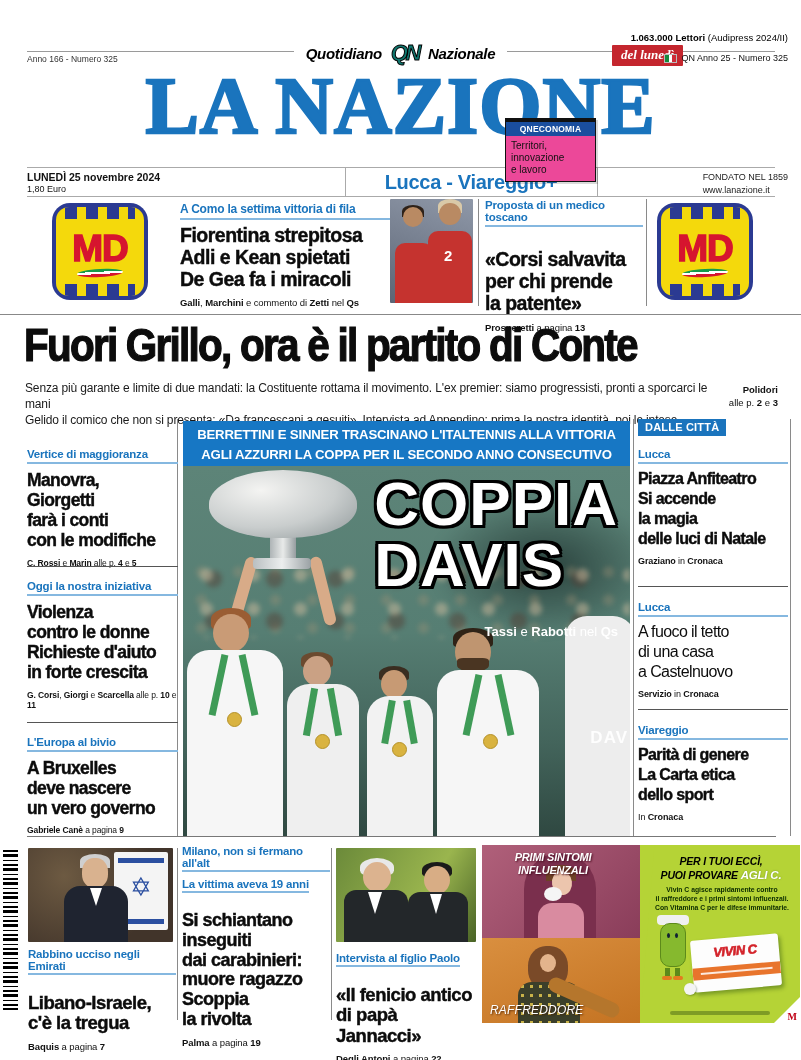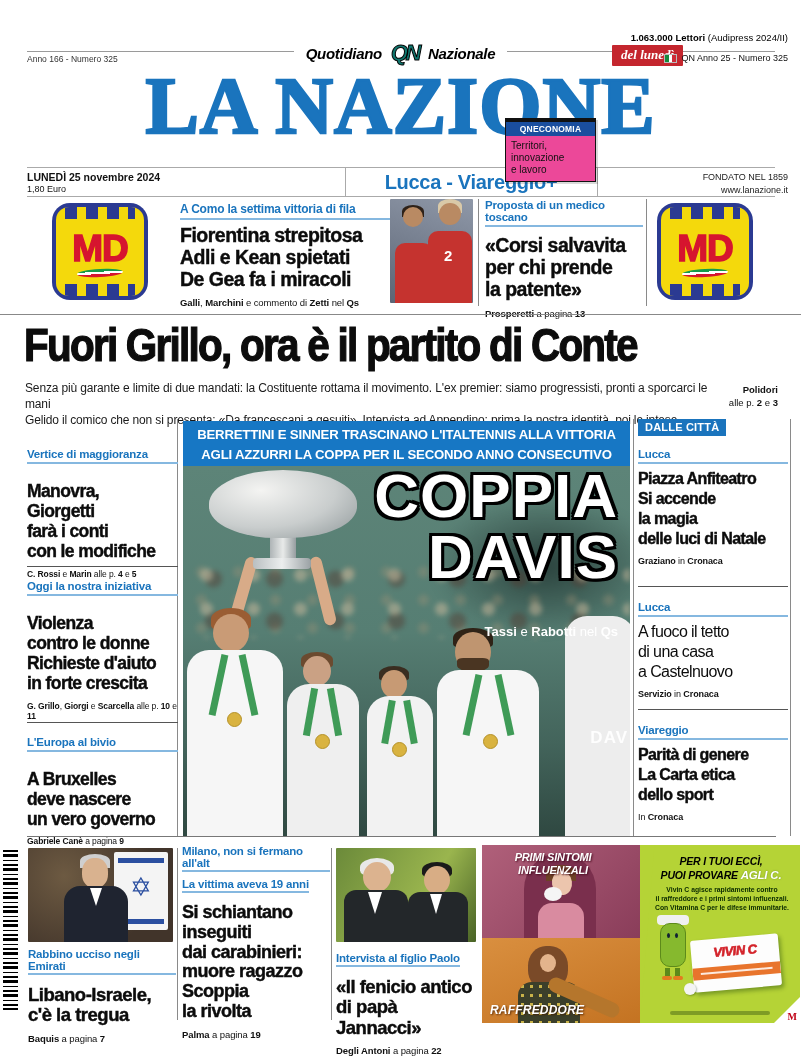--- a/index.html
+++ b/index.html
@@ -27,21 +27,21 @@
   .nameplate{left:0;right:0;top:66px;text-align:center;color:#1a74bd;
        font-family:"Liberation Serif",serif;font-weight:700;font-size:80px;line-height:1;
        letter-spacing:1px;-webkit-text-stroke:2.5px #1a74bd}
   .mh-rule-top{left:27px;top:167px;width:748px;background:#aaa}
   .mh-rule-bot{left:27px;top:196px;width:748px;background:#aaa}
   .mh-v1{left:345px;top:168px;height:28px;background:#aaa}
   .mh-v2{left:597px;top:168px;height:28px;background:#aaa}
   .date-line{left:27px;top:171px;font-size:10.5px;font-weight:700}
   .price-line{left:27px;top:184px;font-size:9px}
   .edition{left:346px;top:171px;width:250px;text-align:center;font-size:20px;font-weight:700;color:#1a74bd;letter-spacing:-.3px}
-  .founded{right:13px;top:171px;font-size:9px;text-align:right;line-height:1.45;color:#222}
+  .founded{right:13px;top:171px;font-size:9px;text-align:left;line-height:1.45;color:#222}
   .qnec{left:505px;top:118px;width:91px;background:#ec4899;border:1.5px solid #111;border-top:4px solid #111;z-index:5;box-shadow:2px 2px 0 rgba(0,0,0,.15)}
   .qnec-head{background:#1a4e9e;color:#fff;font-size:8.5px;font-weight:700;text-align:center;padding:2px 0;letter-spacing:.2px}
   .qnec-body{font-size:10px;font-weight:400;line-height:1.18;padding:4px 5px 6px;white-space:pre-line}
 
   
   .kicker{display:inline-block;font-size:12px;font-weight:700;color:#1a74bd;
        border-bottom:2px solid #85b8e0;padding-bottom:2px;letter-spacing:-.2px}
   .hl{font-weight:700;color:#0c0c0c;white-space:pre-line;letter-spacing:-.5px;line-height:1.12;-webkit-text-stroke:.4px #0c0c0c}
   .byline{font-size:9.5px;color:#111;letter-spacing:-.1px}
   .byline b{font-weight:700}
@@ -65,39 +65,39 @@
   .photo-fb{left:390px;top:199px;width:83px;height:104px;overflow:hidden;border-radius:1px;
        background:linear-gradient(200deg,#8f98a8,#5c6575)}
   .fb-t{position:absolute;bottom:0;border-radius:10px 10px 0 0;background:#c5332f}
   .fb-h{position:absolute;border-radius:50%;background:#b98a63}
   .fb-hair{position:absolute;border-radius:50% 50% 0 0;background:#2d2118}
   .fb-num{position:absolute;color:#fff;font-weight:700;font-size:15px}
   .vtop1{left:478px;top:199px;height:107px}
   .vtop2{left:646px;top:199px;height:107px}
   .story-tr{left:485px;top:199px;width:158px}
   .story-tr .kicker{width:100%;font-size:11.5px}
-  .story-tr .hl{font-size:19.5px;margin-top:8px}
+  .story-tr .hl{font-size:19.5px;margin-top:22px}
   .story-tr .byline{margin-top:8px;display:block}
   .rule-lead{left:0px;top:314px;width:801px;background:#888}
 
   
   .lead-hl{left:24px;top:322px;width:860px;font-size:46px;font-weight:700;color:#0c0c0c;
        letter-spacing:-2px;line-height:1;-webkit-text-stroke:1.2px #0c0c0c;
        transform:scaleX(.88);transform-origin:left top;white-space:nowrap}
   .lead-sub{left:25px;top:381px;width:688px;font-size:12px;line-height:1.32;color:#1a1a1a;
        white-space:pre-line;letter-spacing:-.15px}
   .lead-by{left:714px;top:383px;width:64px;text-align:right;font-size:9.5px;line-height:1.4}
 
   
   .vcol-l{left:177px;top:419px;height:417px}
   .vcol-r1{left:633px;top:419px;height:417px}
   .vcol-r2{left:790px;top:419px;height:417px}
   .lc{left:27px;width:151px}
   .lc .kicker{font-size:11.5px;width:100%}
-  .lc .hl{font-size:17.5px;margin-top:17px;line-height:1.15;letter-spacing:-.6px}
+  .lc .hl{font-size:17.5px;margin-top:6px;line-height:1.15;letter-spacing:-.6px}
   .lc .byline{display:block;margin-top:7px;font-size:8.5px}
   .div-l{left:27px;width:151px;background:#555}
   .rc{left:638px;width:150px}
   .rc .kicker{font-size:11.5px;width:100%}
   .rc .hl{font-size:16px;margin-top:5px;line-height:1.25;letter-spacing:-.6px}
   .rc .hl.light{font-weight:400;-webkit-text-stroke:0}
   .rc .byline{display:block;margin-top:7px;font-size:9px}
   .div-r{left:638px;width:150px;background:#555}
   .badge-city{left:638px;top:419px;background:#1a74bd;color:#fff;font-size:11px;font-weight:700;
        padding:2px 7px 3px;letter-spacing:.2px}
@@ -120,21 +120,21 @@
   .tr-bowl{position:absolute;left:0;top:0;width:148px;height:68px;border-radius:50% 50% 46% 46%;
        background:radial-gradient(ellipse at 35% 30%,#f4f4f2,#c9cdcd 55%,#8d9698)}
   .tr-stem{position:absolute;left:60px;top:66px;width:26px;height:24px;background:linear-gradient(90deg,#aeb4b6,#e8eae9,#969da0)}
   .tr-foot{position:absolute;left:44px;top:88px;width:58px;height:11px;border-radius:4px;background:linear-gradient(90deg,#b9bfc1,#eceeee,#9aa1a4)}
   .arm{position:absolute;width:12px;height:70px;background:#d8ab88;border-radius:6px}
   .pl-head{position:absolute;border-radius:50%;background:#c99b76}
   .pl-hair{position:absolute;border-radius:50% 50% 20% 20%;}
   .pl-body{position:absolute;border-radius:22px 22px 0 0;background:#f6f6f6;overflow:hidden}
   .lan{position:absolute;top:4px;width:7px;height:62px;background:#3f9b57}
   .medal{position:absolute;border-radius:50%;width:15px;height:15px;background:#d9b340;border:1px solid #b5922a}
-  .davis-head{position:absolute;right:12px;top:0;text-align:right;color:#fff;font-weight:700;
+  .davis-head{position:absolute;right:12px;top:8px;color:#fff;font-weight:700;
        font-size:62px;line-height:.98;letter-spacing:1px;white-space:pre-line;z-index:6;
        text-shadow:-3px -3px 0 #000,3px -3px 0 #000,-3px 3px 0 #000,3px 3px 0 #000,0 -3px 0 #000,0 3px 0 #000,-3px 0 0 #000,3px 0 0 #000}
   .davis-credit{position:absolute;right:12px;top:158px;color:#fff;font-size:13px;z-index:6}
   .davis-credit b{font-weight:700}
   .davis-cap{position:absolute;right:12px;top:188px;color:#fff;font-size:11px;line-height:1.5;
        text-align:right;white-space:pre-line;z-index:6;font-weight:700;text-shadow:0 0 3px rgba(0,0,0,.4)}
   .davis-wm{position:absolute;right:2px;top:262px;color:rgba(255,255,255,.9);font-weight:700;
        font-size:17px;letter-spacing:1px;z-index:6}
 
   
@@ -152,21 +152,21 @@
   .ph-jan{left:336px;top:848px;width:140px;height:94px;background:linear-gradient(120deg,#6b8a3a,#9ab54e 60%,#496326)}
   .jfig{position:absolute}
   .jhead{position:absolute;border-radius:50%;background:#dcb38f}
   .jhair{position:absolute;border-radius:50% 50% 30% 30%}
   .jbody{position:absolute;border-radius:12px 12px 0 0;background:#23272a}
   .jshirt{position:absolute;background:#fff;clip-path:polygon(0 0,100% 0,50% 100%)}
   .bk{display:inline-block;font-size:11.5px;font-weight:700;color:#1a74bd;border-bottom:2px solid #85b8e0;padding-bottom:1px;letter-spacing:-.2px}
   .bs1{left:28px;top:948px;width:148px}
   .bs2{left:182px;top:845px;width:148px}
   .bs3{left:336px;top:948px;width:143px}
-  .bhl{font-size:18.5px;margin-top:10px;line-height:1.1}
+  .bhl{font-size:18.5px;margin-top:18px;line-height:1.1}
   .bs2 .bhl{font-size:18px;line-height:1.1}
   .bby{display:block;margin-top:7px}
   .vbot1{left:177px;top:848px;height:172px}
   .vbot2{left:331px;top:848px;height:172px}
 
   
   .ad{left:482px;top:845px;width:318px;height:178px;overflow:hidden;background:#b5d336}
   .ad-ph1{position:absolute;left:0;top:0;width:158px;height:93px;overflow:hidden;
        background:linear-gradient(135deg,#b0607a,#8a3d5a)}
   .arch{position:absolute;left:42px;top:8px;width:72px;height:86px;border-radius:36px 36px 0 0;background:#7a2f4d}
@@ -178,21 +178,21 @@
        font-size:11px;line-height:1.15;text-align:center;white-space:pre-line;letter-spacing:-.2px;
        text-shadow:1px 1px 2px rgba(60,0,20,.8);z-index:3}
   .ad-ph2{position:absolute;left:0;top:93px;width:158px;height:85px;overflow:hidden;
        background:linear-gradient(160deg,#d98f3f,#c47322)}
   .m-hair{position:absolute;left:46px;top:8px;width:40px;height:44px;border-radius:45%;background:#7a4a28}
   .m-face{position:absolute;left:58px;top:16px;width:16px;height:18px;border-radius:50%;background:#e3b astronomical}
   .m-face{background:#e3b48c}
   .m-shirt{position:absolute;left:36px;top:44px;width:62px;height:42px;border-radius:14px 14px 0 0;
        background:#3b3f2a;background-image:radial-gradient(circle,#c8b34a 1.5px,transparent 2px);background-size:9px 9px}
   .m-guitar{position:absolute;left:64px;top:52px;width:76px;height:15px;border-radius:8px;background:#b5762c;transform:rotate(24deg)}
-  .ad-cap2{position:absolute;left:8px;bottom:6px;color:#fff;font-weight:700;font-style:italic;font-size:12px;
+  .ad-cap2{position:absolute;left:8px;bottom:6px;color:#fff;font-weight:400;font-style:italic;font-size:12px;
        letter-spacing:.2px;text-shadow:1px 1px 2px rgba(70,30,0,.85);z-index:3}
   .ad-green{position:absolute;left:158px;top:0;width:160px;height:178px;background:#b5d336;
        clip-path:polygon(9% 0,100% 0,100% 100%,0 100%)}
   .ad-h{position:absolute;left:6px;right:4px;top:10px;text-align:center;font-style:italic;font-weight:700;
        font-size:10.5px;line-height:1.25;color:#000;letter-spacing:-.2px;white-space:pre-line}
   .ad-h .brand{color:#fff;font-size:11.5px;text-shadow:0 0 2px rgba(0,60,0,.4)}
   .ad-b{position:absolute;left:8px;right:4px;top:40px;text-align:center;font-size:6.8px;line-height:1.35;
        color:#0a2a00;white-space:pre-line;font-weight:700}
   .masc{position:absolute;left:20px;top:72px;width:26px;height:54px}
   .masc .body{position:absolute;left:0;top:6px;width:26px;height:44px;border-radius:10px;background:#86b92e;border:1px solid #5d8a1a}
@@ -320,21 +320,21 @@
   <span class="byline"><b>C. Rossi</b><span> e </span><b>Marin</b><span> alle p. </span><b>4</b><span> e </span><b>5</b></span>
 </div>
 <div class="abs hline div-l" style="top:566px"></div>
 
 <div class="abs lc" style="top:576px">
   <span class="kicker">Oggi la nostra iniziativa</span>
   <div class="hl">Violenza
 contro le donne
 Richieste d'aiuto
 in forte crescita</div>
-  <span class="byline"><b>G. Grillo</b><span>, </span><b>Giorgi</b><span> e </span><b>Scarcella</b><span> alle p. </span><b>10</b><span> e </span><b>11</b></span>
+  <span class="byline"><b>G. Corsi</b><span>, </span><b>Giorgi</b><span> e </span><b>Scarcella</b><span> alle p. </span><b>10</b><span> e </span><b>11</b></span>
 </div>
 <div class="abs hline div-l" style="top:722px"></div>
 
 <div class="abs lc" style="top:732px">
   <span class="kicker">L'Europa al bivio</span>
   <div class="hl">A Bruxelles
 deve nascere
 un vero governo</div>
   <span class="byline"><b>Gabriele Canè</b><span> a pagina </span><b>9</b></span>
 </div>

